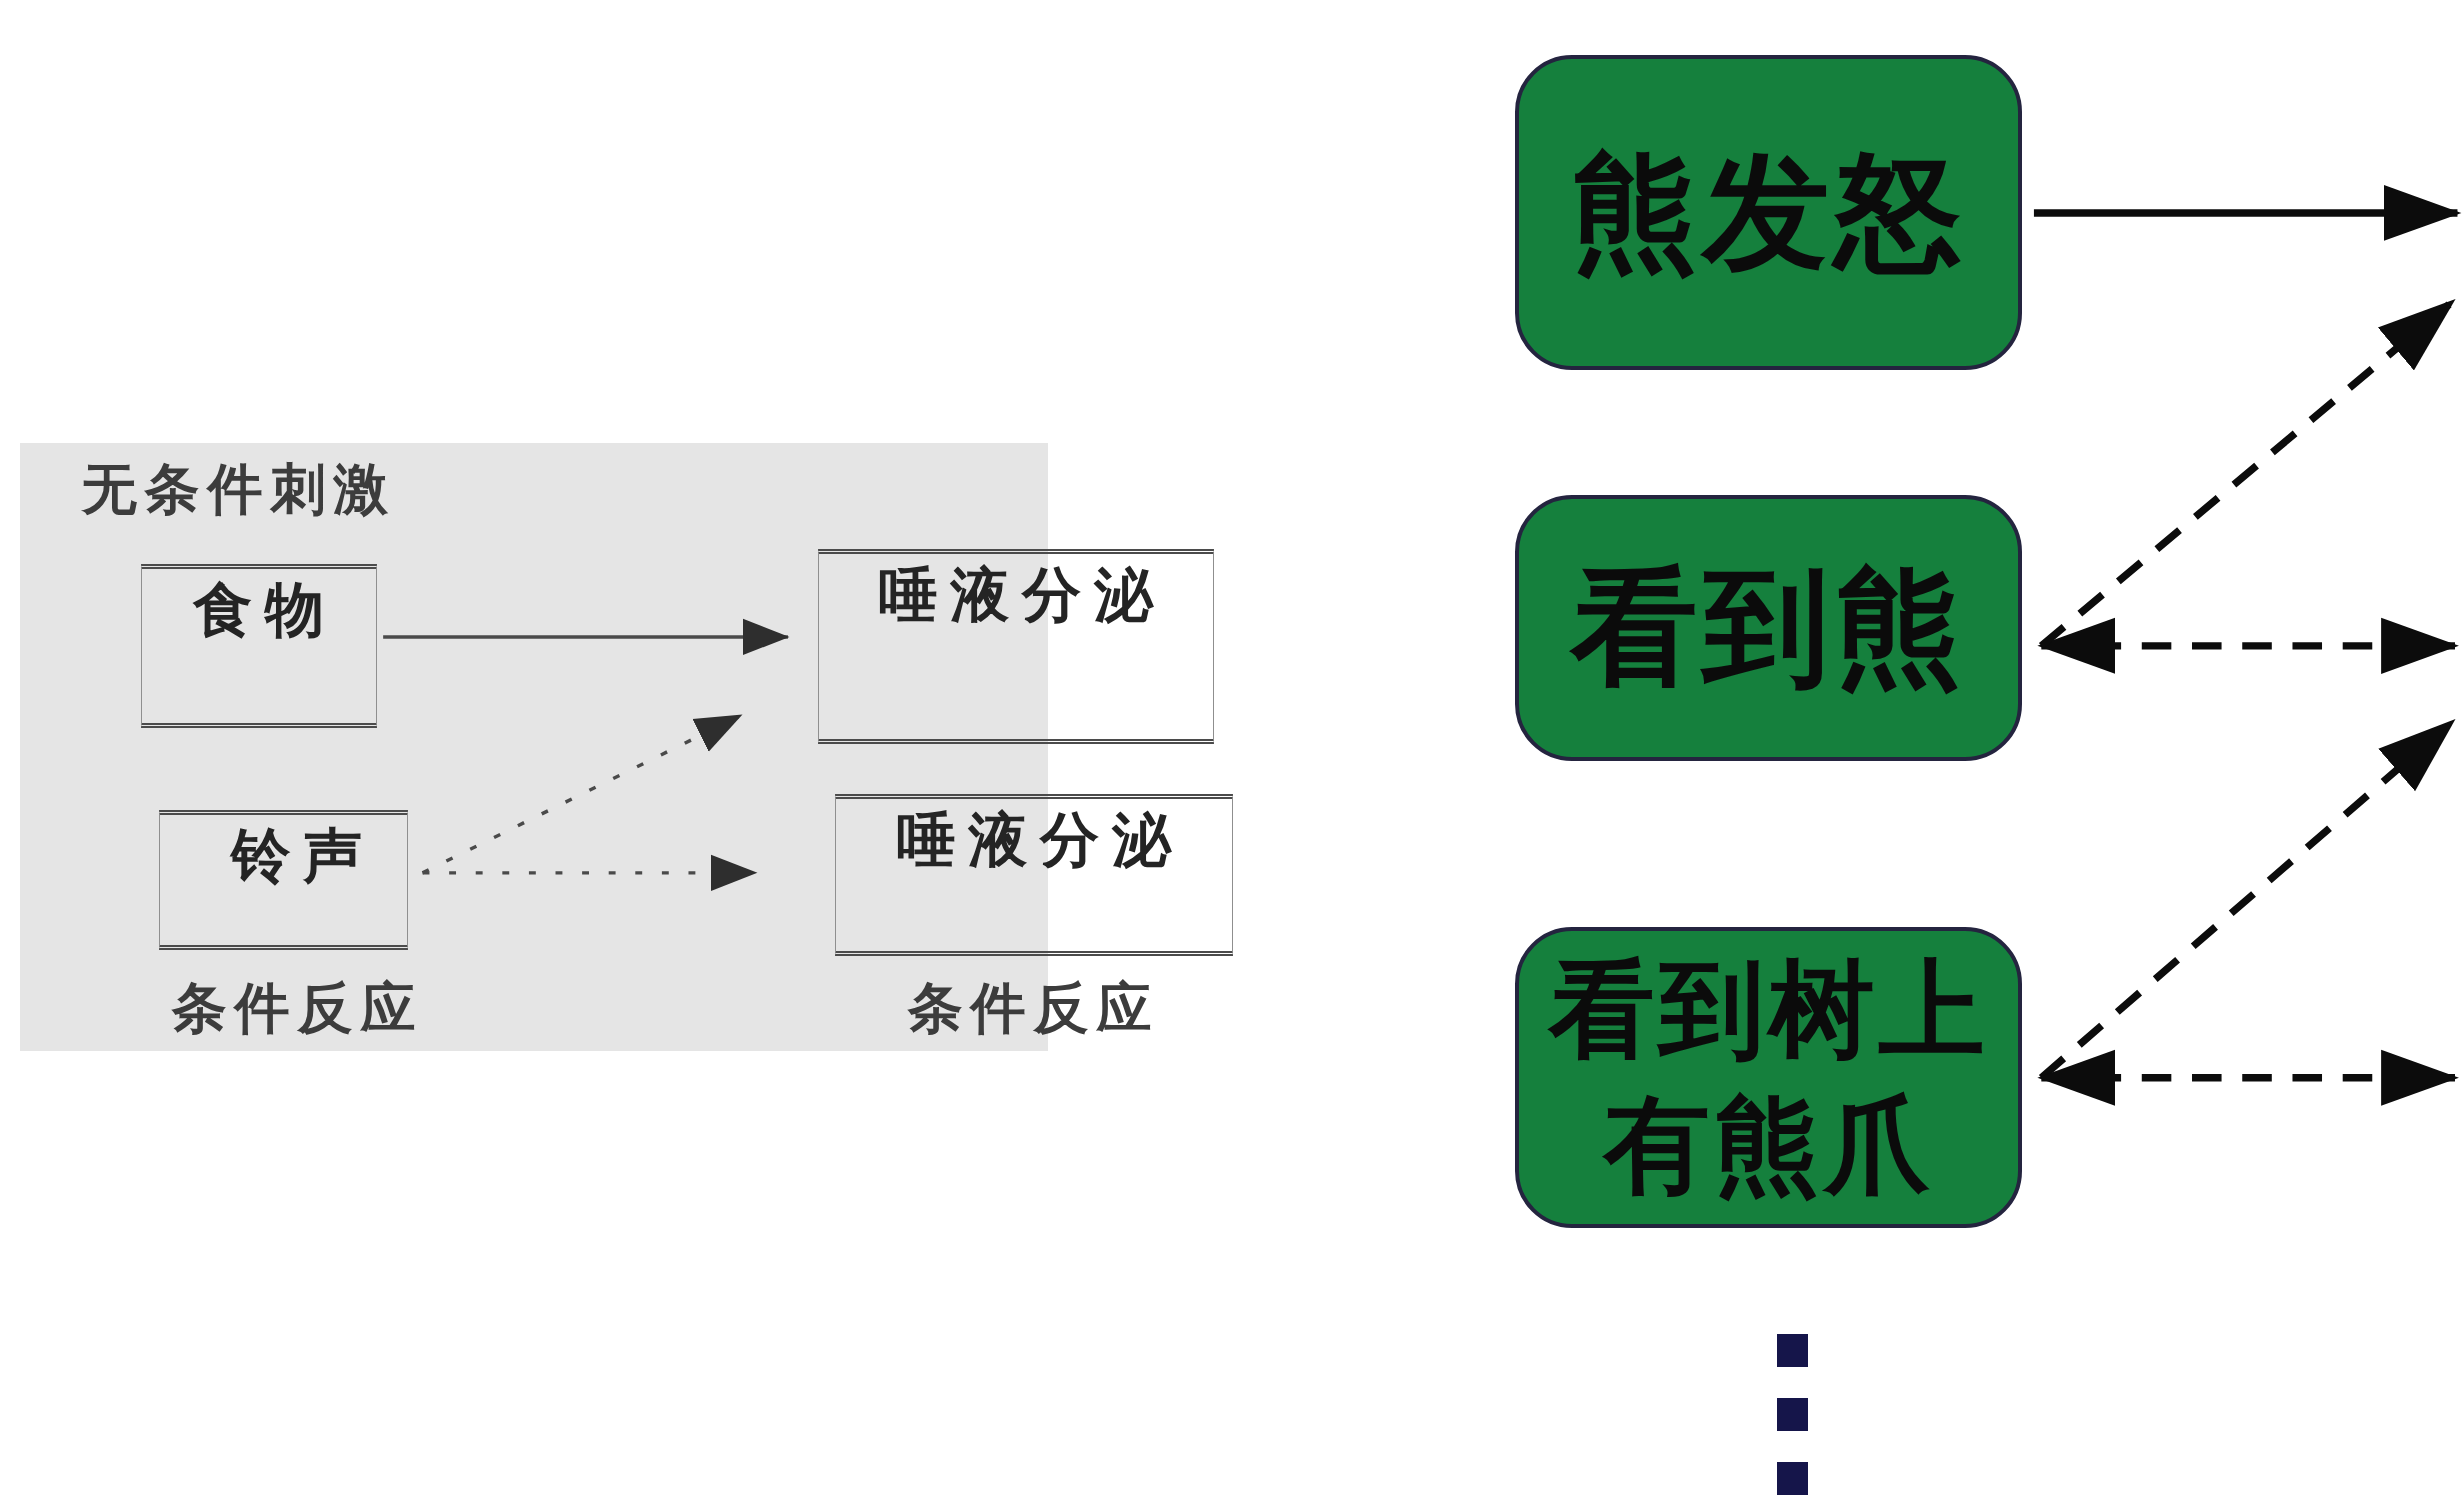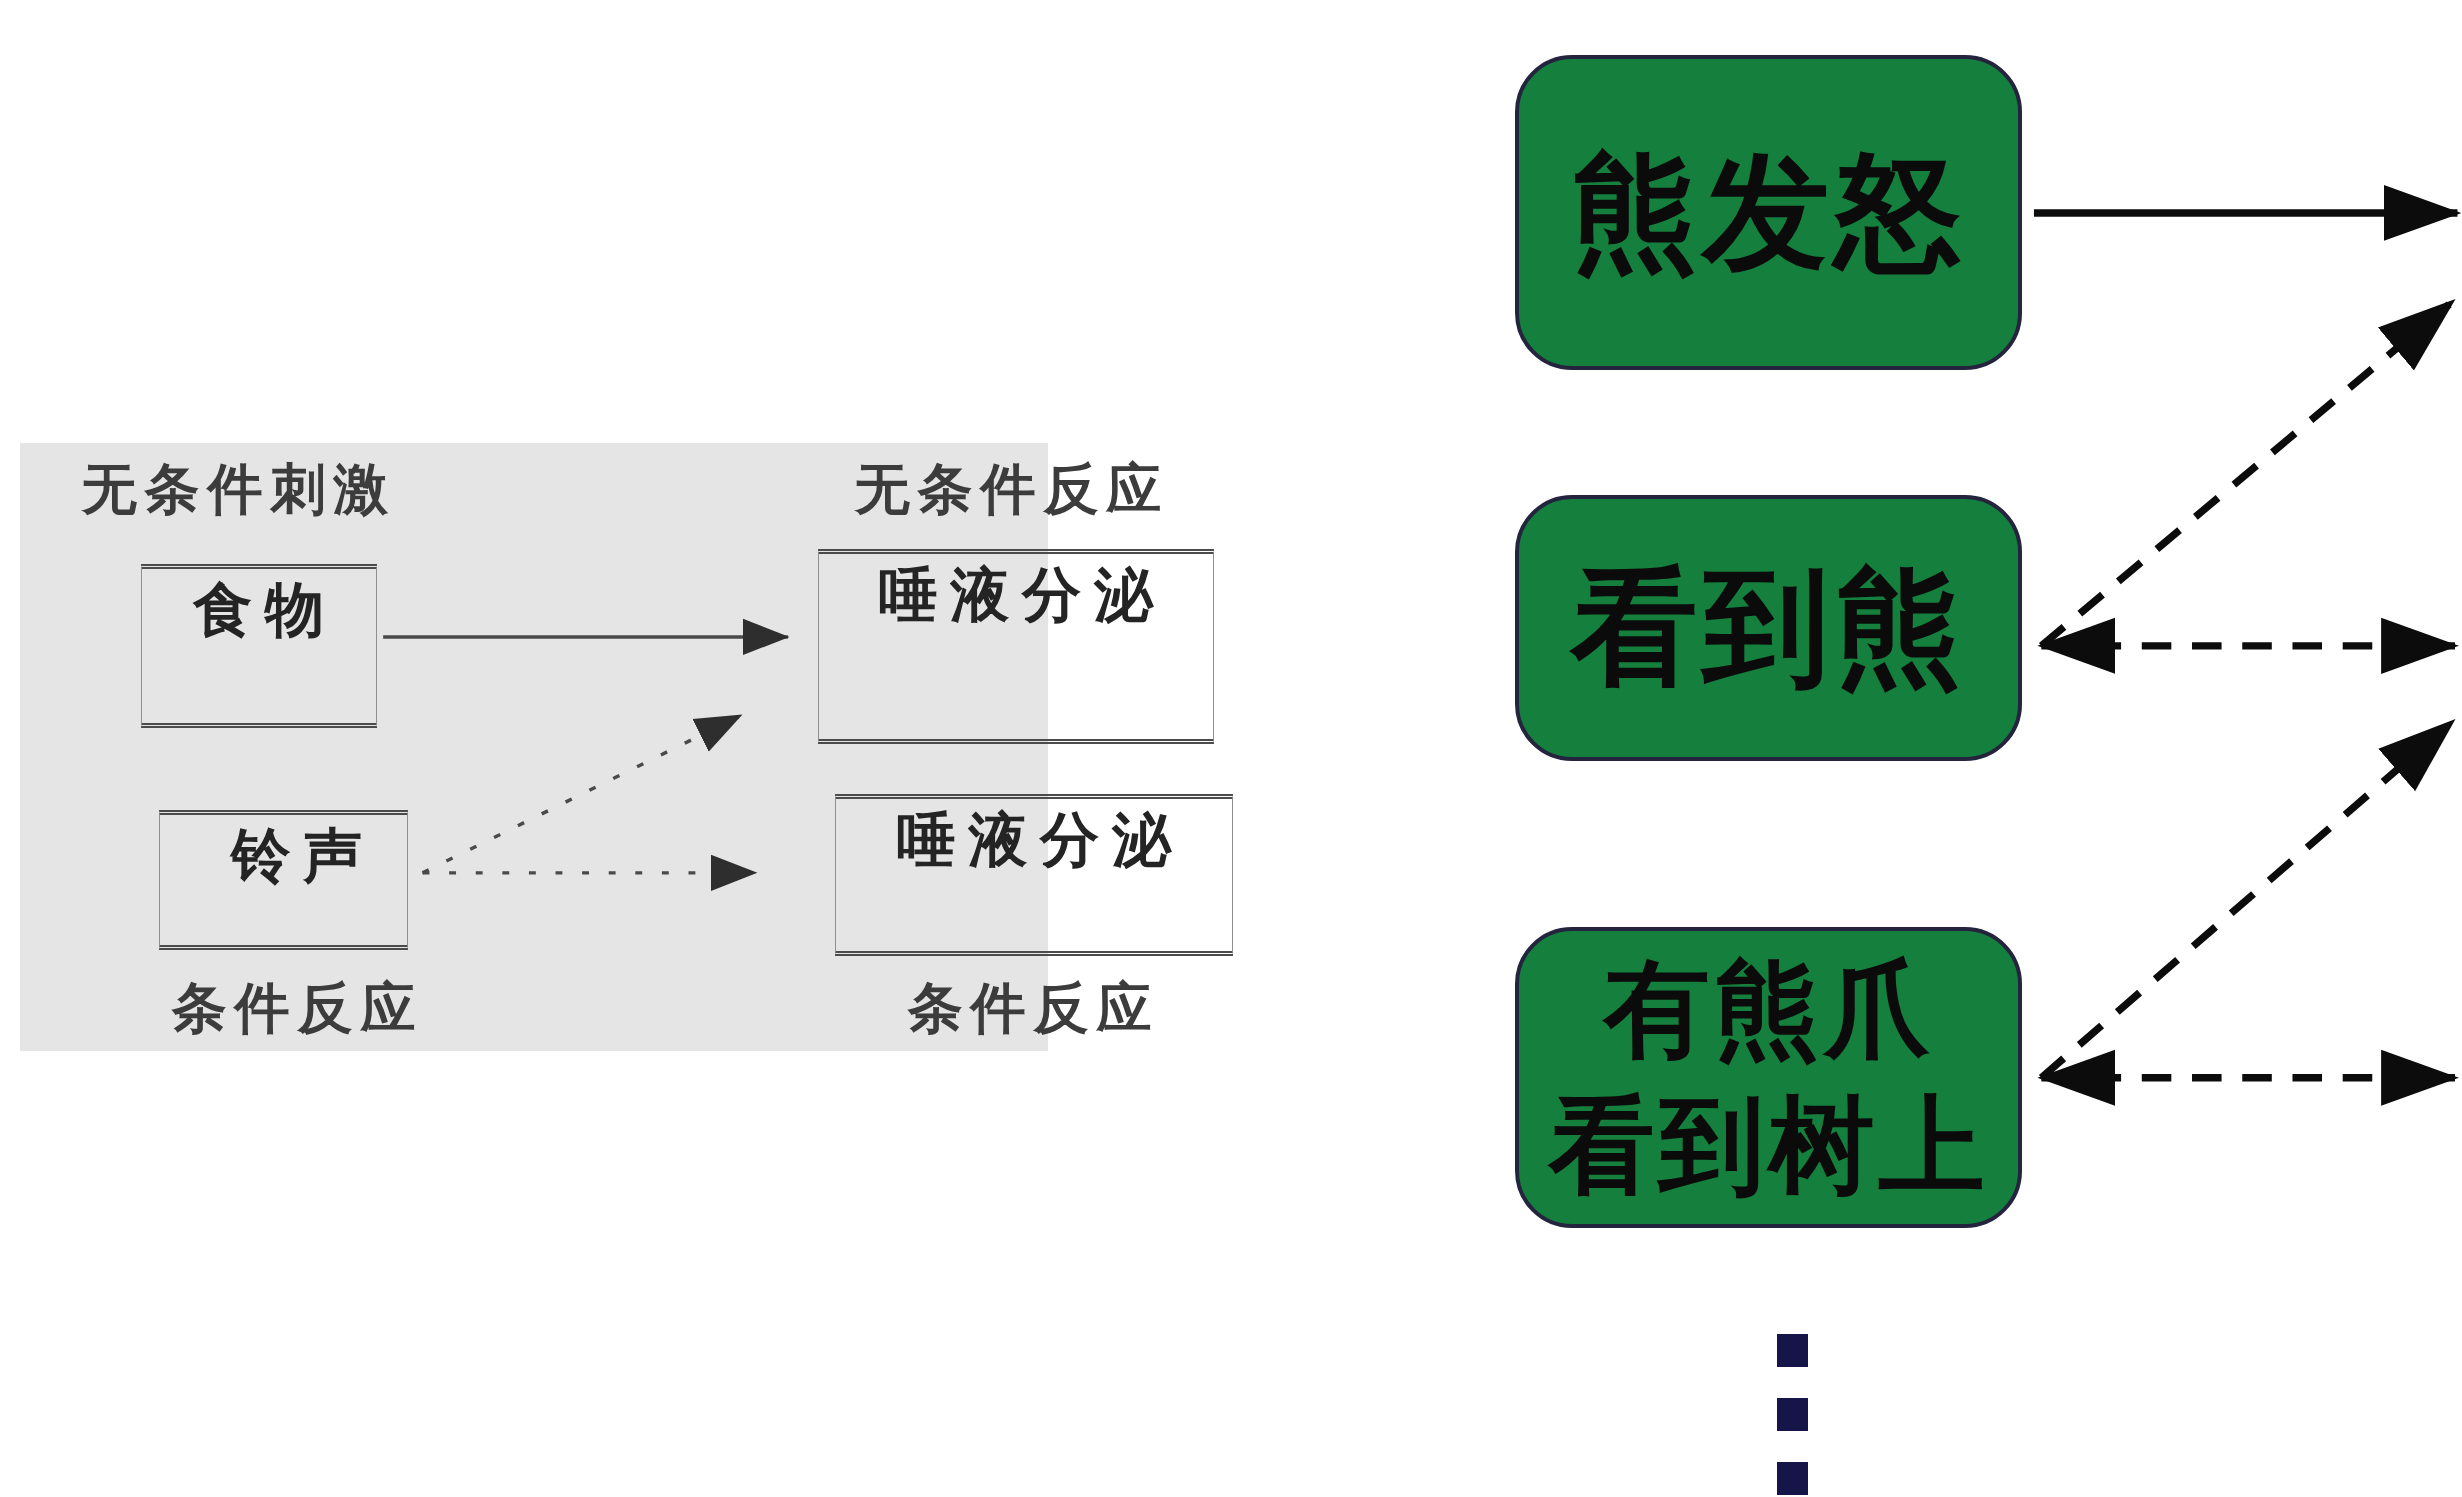--- a/index.html
+++ b/index.html
@@ -38,21 +38,20 @@
   
   #wires{position:absolute;left:0;top:0;pointer-events:none;}
 </style>
 </head>
 <body>
 
 <div id="stage">
 
   <div class="panel">
     <div class="plabel" style="left:62px;top:18.7px;">无条件刺激</div>
-    <div class="plabel" style="left:835px;top:18.7px;">无条件反应</div>
     <div class="plabel" style="left:152px;top:538px;">条件反应</div>
     <div class="plabel" style="left:888px;top:538px;">条件反应</div>
 
     <div class="pbox" style="left:121px;top:109px;width:236px;height:164px;">
       <span class="pbox-label">食物</span>
     </div>
     <div class="pbox" style="left:798px;top:94px;width:396px;height:195px;">
       <span class="pbox-label">唾液分泌</span>
     </div>
     <div class="pbox" style="left:139px;top:355px;width:249px;height:140px;padding-left:27px;">
@@ -63,22 +62,22 @@
     </div>
   </div>
 
   <div class="rbox sbox" style="left:1515px;top:55px;width:507px;height:315px;">
     <span class="stim-text">熊发怒</span>
   </div>
   <div class="rbox sbox" style="left:1515px;top:495px;width:507px;height:266px;">
     <span class="stim-text">看到熊</span>
   </div>
   <div class="rbox sbox" style="left:1515px;top:927px;width:507px;height:301px;">
+    <span class="stim-text-small">看到树上</span>
     <span class="stim-text-small">有熊爪</span>
-    <span class="stim-text-small">看到树上</span>
   </div>
 
   <div class="dot dot-dark" style="left:1777px;top:1334px;"></div>
   <div class="dot dot-dark" style="left:1777px;top:1398px;"></div>
   <div class="dot dot-dark" style="left:1777px;top:1462px;"></div>
 
   <svg id="wires" width="3306" height="1498" viewBox="0 0 6713 3041">
     <defs>
       <marker id="mL" markerUnits="userSpaceOnUse" markerWidth="100" markerHeight="84" refX="92" refY="42" orient="auto-start-reverse">
         <path d="M0,5 L95,42 L0,79 Z" style="fill:var(--panel-arrow-head,#2e2e2e)"></path>

